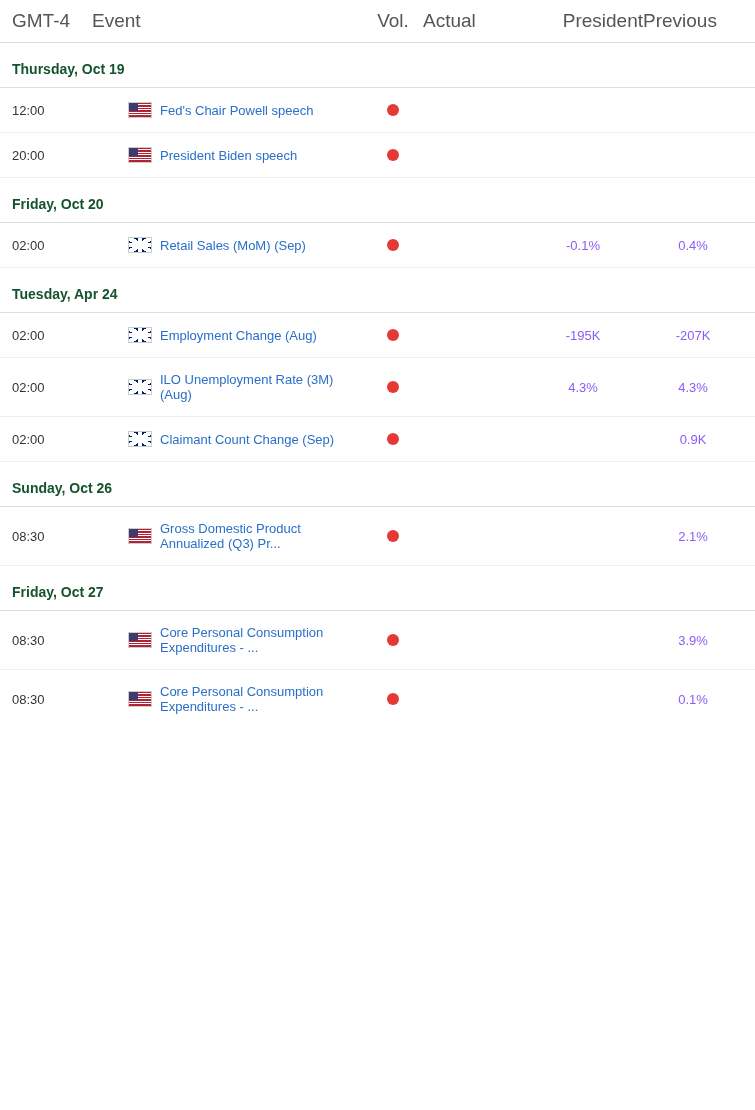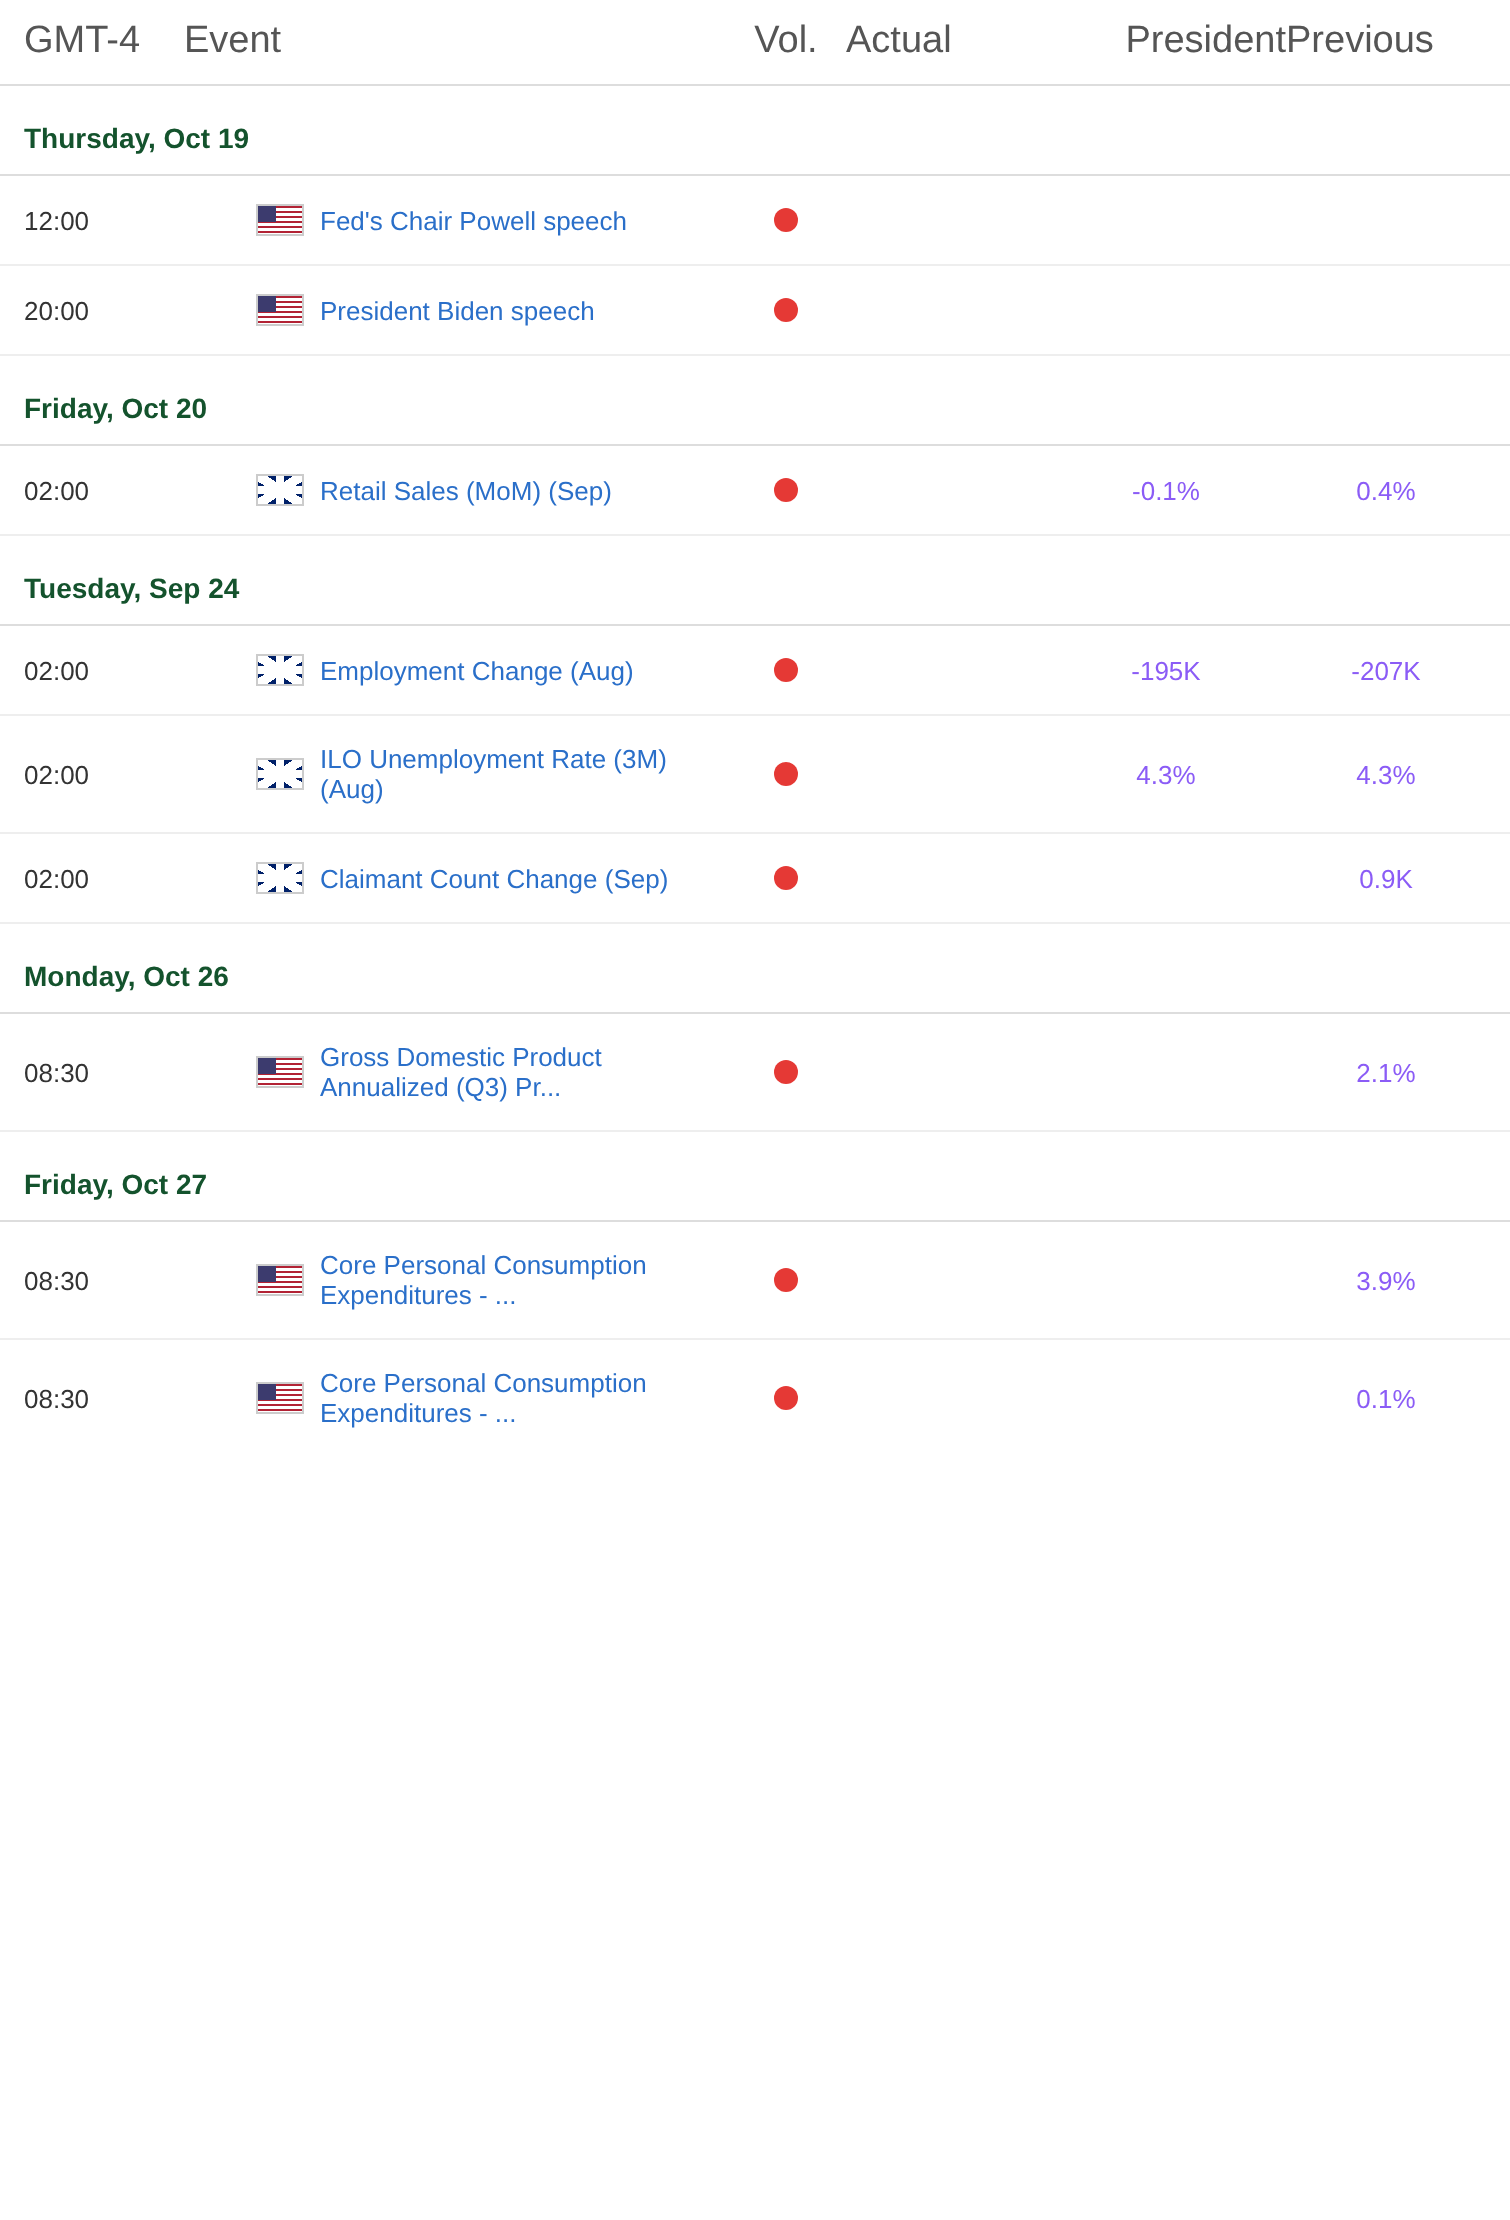--- a/index.html
+++ b/index.html
@@ -192,21 +192,21 @@
         <span class="flag flag-gb"></span>
         <span class="event-name">Retail Sales (MoM) (Sep)</span>
       </div>
       <div class="vol-cell">
         <span class="red-dot"></span>
       </div>
       <div class="actual-cell"></div>
       <div class="consensus-cell">-0.1%</div>
       <div class="previous-cell">0.4%</div>
     </div>
-    <div class="section-header">Tuesday, Sep 24</div>
+    <div class="section-header">Tuesday, Apr 24</div>
     <hr class="divider">
     <div class="event-row">
       <div class="time-cell">02:00</div>
       <div class="event-cell">
         <span class="flag flag-gb"></span>
         <span class="event-name">Employment Change (Aug)</span>
       </div>
       <div class="vol-cell">
         <span class="red-dot"></span>
       </div>
@@ -233,21 +233,21 @@
         <span class="flag flag-gb"></span>
         <span class="event-name">Claimant Count Change (Sep)</span>
       </div>
       <div class="vol-cell">
         <span class="red-dot"></span>
       </div>
       <div class="actual-cell"></div>
       <div class="consensus-cell"></div>
       <div class="previous-cell">0.9K</div>
     </div>
-    <div class="section-header">Monday, Oct 26</div>
+    <div class="section-header">Sunday, Oct 26</div>
     <hr class="divider">
     <div class="event-row">
       <div class="time-cell">08:30</div>
       <div class="event-cell">
         <span class="flag flag-us"></span>
         <span class="event-name">Gross Domestic Product Annualized (Q3) Pr...</span>
       </div>
       <div class="vol-cell">
         <span class="red-dot"></span>
       </div>

